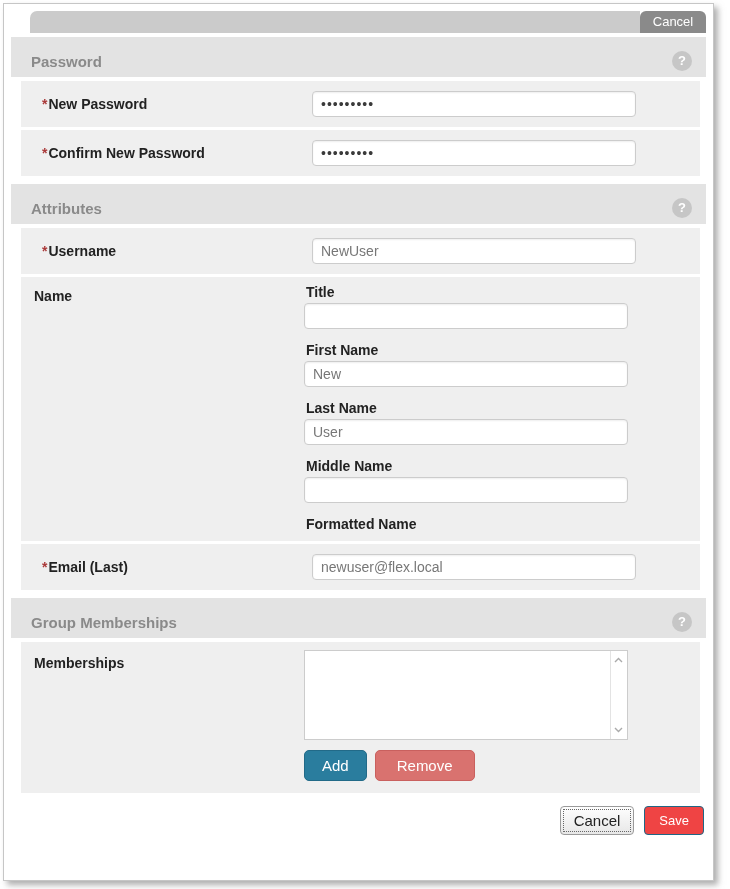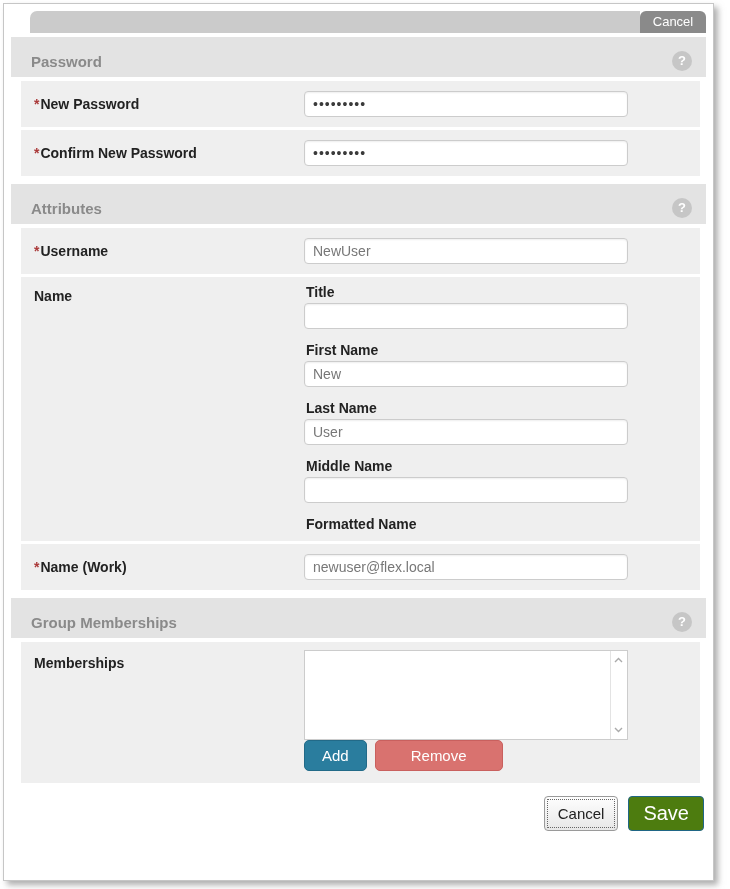--- a/index.html
+++ b/index.html
@@ -25,21 +25,21 @@
     padding:8px 14px 0 20px; margin:8px 0 4px 0;
   }
   .section-h.first { margin-top:4px; }
   .section-title { color:#8a8a8a; font-size:15px; font-weight:bold; }
   .help-circle {
     margin-left:auto; width:20px; height:20px; border-radius:50%;
     background:#c6c6c6; color:#ffffff; font-size:13px; font-weight:bold;
     text-align:center; line-height:20px; cursor:pointer;
   }
   
-  .row { display:flex; background:#efefef; margin:0 6px 3px 10px; padding:10px 0; }
+  .row { display:flex; background:#efefef; margin:0 6px 3px 10px; padding:10px 8px; }
   .row.tall { padding:6px 0 6px 0; }
   .row-label {
     width:283px; padding-left:13px; font-size:14px; font-weight:bold;
     color:#222222; line-height:26px; white-space:nowrap;
   }
   .req { color:#aa3a3a; font-weight:bold; margin-right:1px; }
   .row-field { width:324px; }
   .tbox {
     width:324px; height:26px; background:#ffffff; border:1px solid #cccccc;
     border-radius:4px; padding:0 8px; font-family:"Liberation Sans",sans-serif;
@@ -55,39 +55,39 @@
     position:relative; width:324px; height:90px; background:#ffffff;
     border:1px solid #cccccc; overflow:hidden;
   }
   .listbox .sb-track {
     position:absolute; top:0; right:0; width:17px; height:100%;
     border-left:1px solid #e3e3e3;
   }
   .sb-btn { position:absolute; right:2px; width:13px; height:13px; cursor:pointer; }
   .sb-btn.up { top:3px; } .sb-btn.down { bottom:3px; }
   .sb-btn svg { display:block; }
-  .btn-row { margin-top:0; display:flex; gap:8px; }
+  .btn-row { margin-top:10px; display:flex; gap:8px; }
   .btn {
     border-radius:5px; font-family:"Liberation Sans",sans-serif; font-size:15px;
     color:#ffffff; padding:6px 17px; cursor:pointer; border:1px solid transparent;
   }
   .btn-add { background:#2a7d9e; border-color:#226a88; }
-  .btn-remove { background:#d9726f; border-color:#c9605e; padding:6px 35px;text-align:center; }
+  .btn-remove { background:#d9726f; border-color:#c9605e; padding:6px 21px;text-align:center; }
   
   .footer { display:flex; justify-content:flex-end; gap:10px;
             margin-top:13px; padding-right:2px; }
   .btn-cancel-footer {
     background:linear-gradient(#fefefe,#e7e7e7); border:1px solid #9a9a9a;
     border-radius:4px; color:#222222; font-size:15px; padding:5px 13px;
     outline:1px dotted #666666; outline-offset:-4px; cursor:pointer;
     font-family:"Liberation Sans",sans-serif;
   }
   .btn-save {
-    background:#4d7c0f; border:1px solid #1f6685; border-radius:4px;
-    color:#ffffff; font-size:20px; padding:5px 14px; cursor:pointer;
+    background:#ef4444; border:1px solid #1f6685; border-radius:4px;
+    color:#ffffff; font-size:13px; padding:5px 14px; cursor:pointer;
     font-family:"Liberation Sans",sans-serif;
   }
 </style>
 </head>
 <body>
 
 <div class="dialog">
 
   <div class="topbar">
     <div class="tabstrip"></div>
@@ -151,21 +151,21 @@
         <input class="tbox" type="text" value="" style="">
       </div>
       <div class="sub-group">
         <div class="sub-label">Formatted Name</div>
       </div>
     </div>
   </div>
 
   <div class="row">
     <div class="row-label">
-      <span class="req">*</span><span>Name (Work)</span>
+      <span class="req">*</span><span>Email (Last)</span>
     </div>
     <div class="row-field">
       <input class="tbox" type="text" value="newuser@flex.local" style="">
     </div>
   </div>
 
   <div class="section-h">
     <span class="section-title">Group Memberships</span>
     <span class="help-circle">?</span>
   </div>

